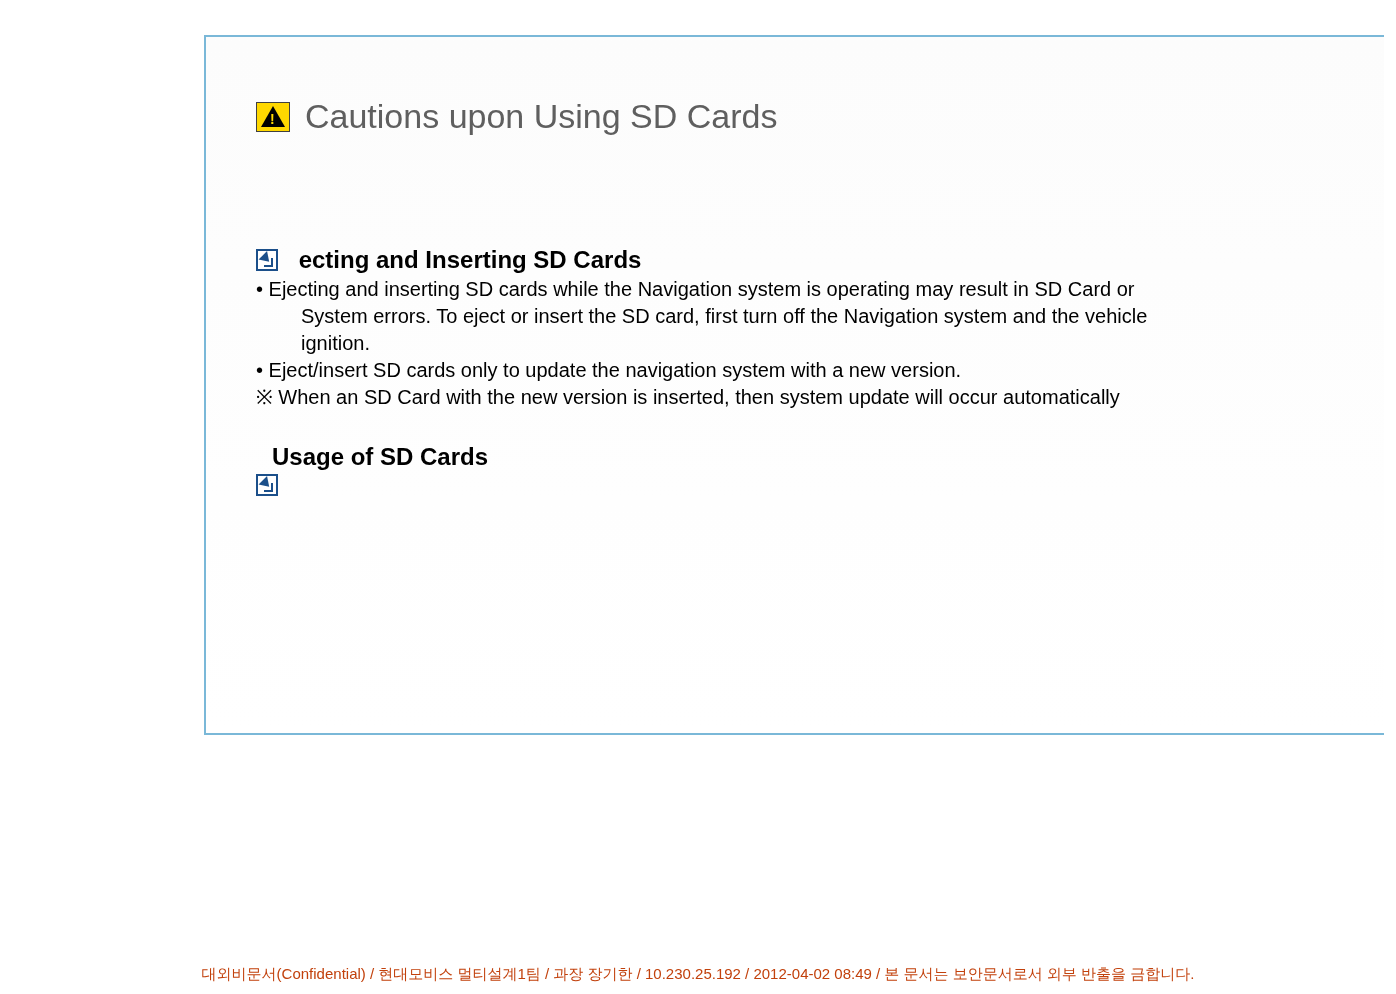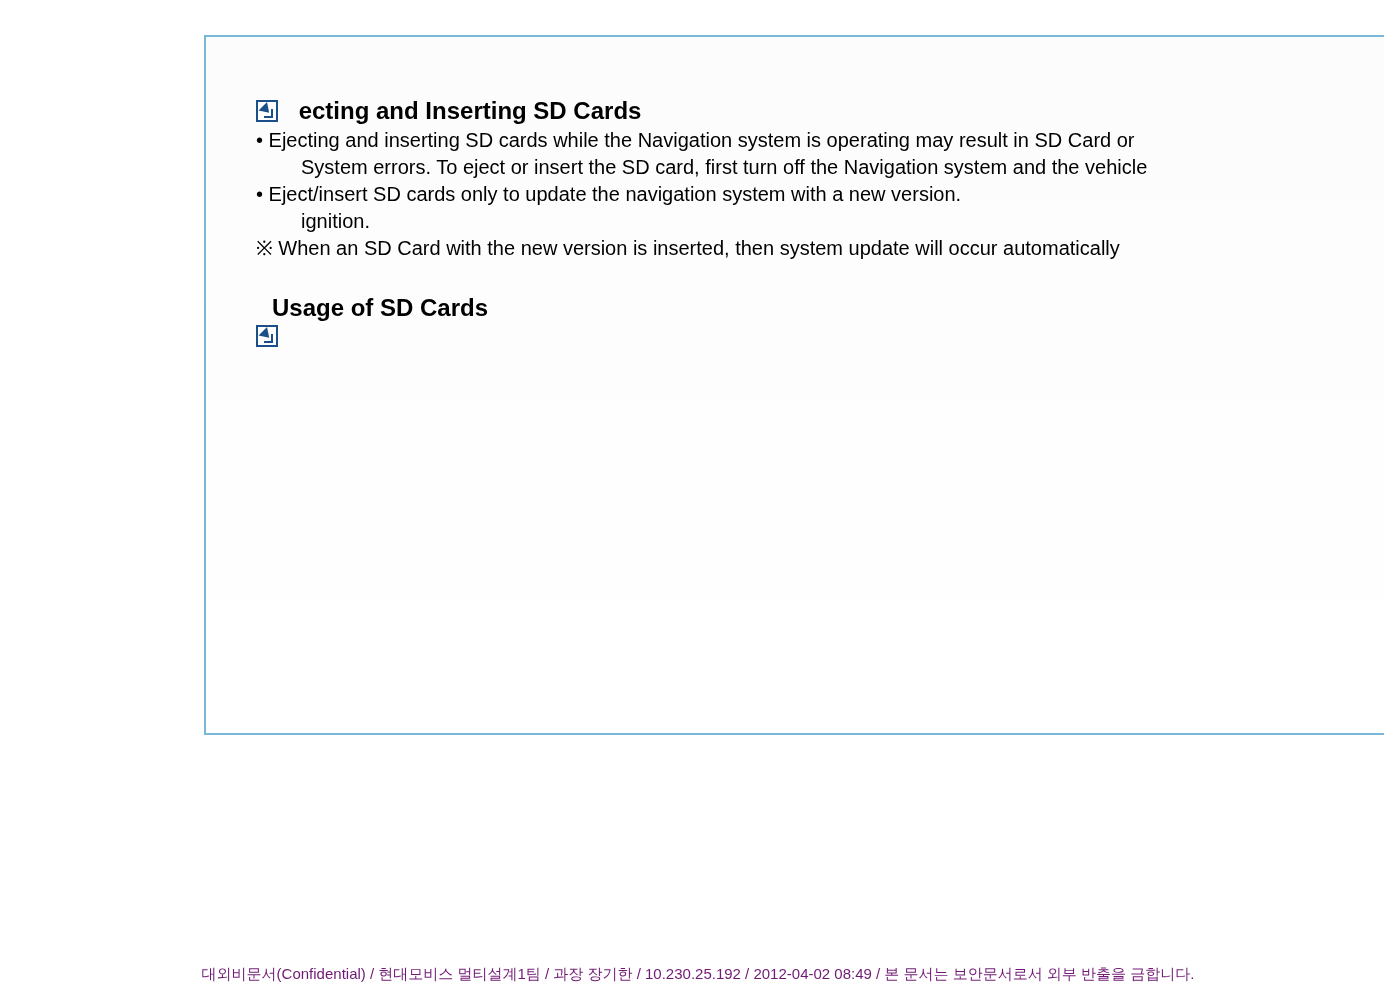--- a/index.html
+++ b/index.html
@@ -128,40 +128,48 @@
     .bullet-continue {
       padding-left: 45px;
     }
     .footer {
       position: absolute;
       bottom: 10px;
       left: 0;
       width: 100%;
       text-align: center;
       font-size: 15px;
-      color: #701a75;
+      color: #c2410c;
       font-family: "Malgun Gothic", Arial, sans-serif;
     }
   </style>
 </head>
 <body>
 
 <div class="content-box">
 
+  <div class="title-row">
+    <div class="warning-icon">
+      <div class="warning-triangle"></div>
+    </div>
+    <h1 class="main-title">
+      <span class="plain">Cautions upon Using SD Cards</span>
+    </h1>
+  </div>
 
   <div class="section">
     <span class="arrow-icon arrow1"></span>
     <div class="section-title">
       &nbsp;&nbsp;&nbsp;&nbsp;<span>ecting and Inserting SD Cards</span>
     </div>
     <div class="section-body">
       <span class="bullet-line">• Ejecting and inserting SD cards while the Navigation system is operating may result in SD Card or</span>
       <span class="bullet-line bullet-continue">System errors. To eject or insert the SD card, first turn off the Navigation system and the vehicle</span>
+      <span class="bullet-line bullet-continue">ignition.</span>
       <span class="bullet-line">• Eject/insert SD cards only to update the navigation system with a new version.</span>
-      <span class="bullet-line bullet-continue">ignition.</span>
       <span class="bullet-line">※ When an SD Card with the new version is inserted, then system update will occur automatically</span>
     </div>
   </div>
 
   <div class="section" style="position:relative;">
     <div class="section-title">Usage of SD Cards</div>
     <span class="arrow-icon arrow2"></span>
     <div class="section-body">
     </div>
   </div>

